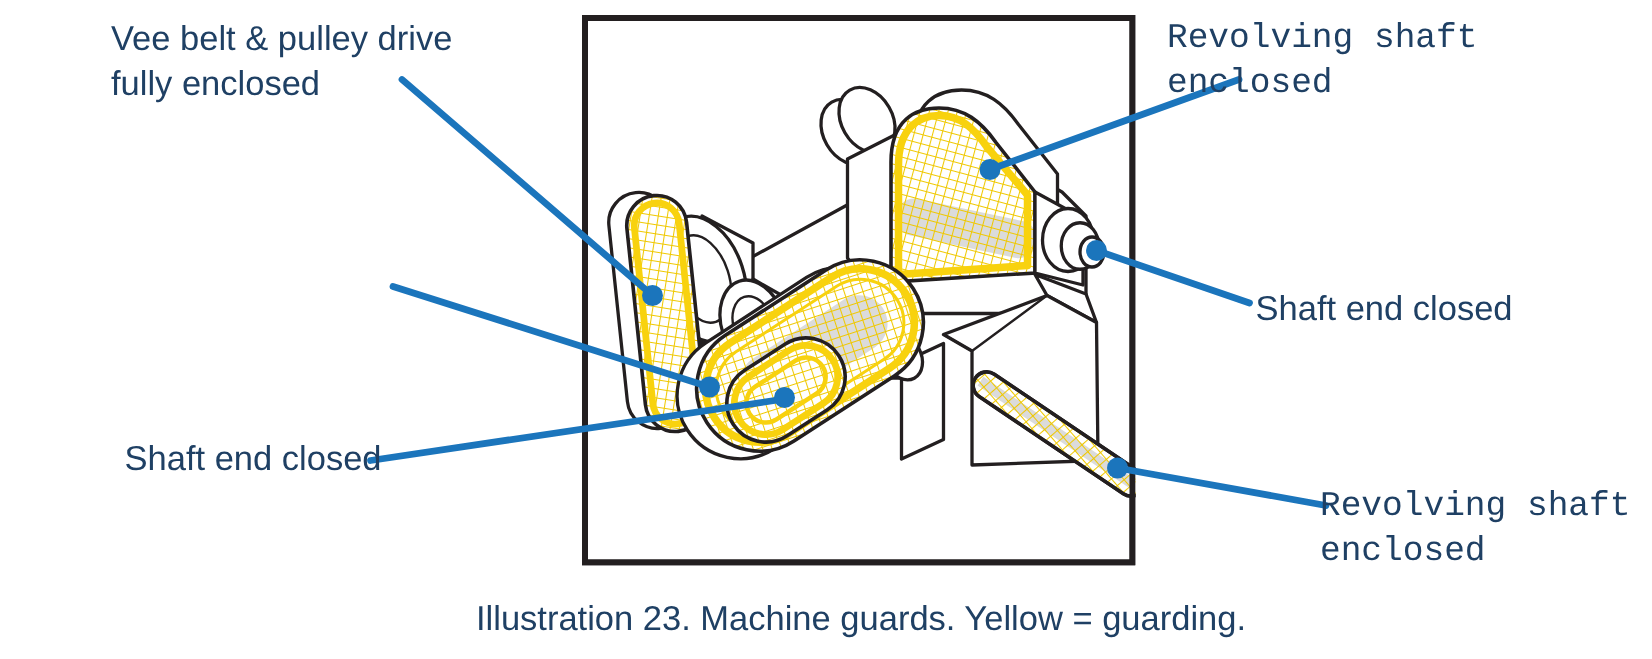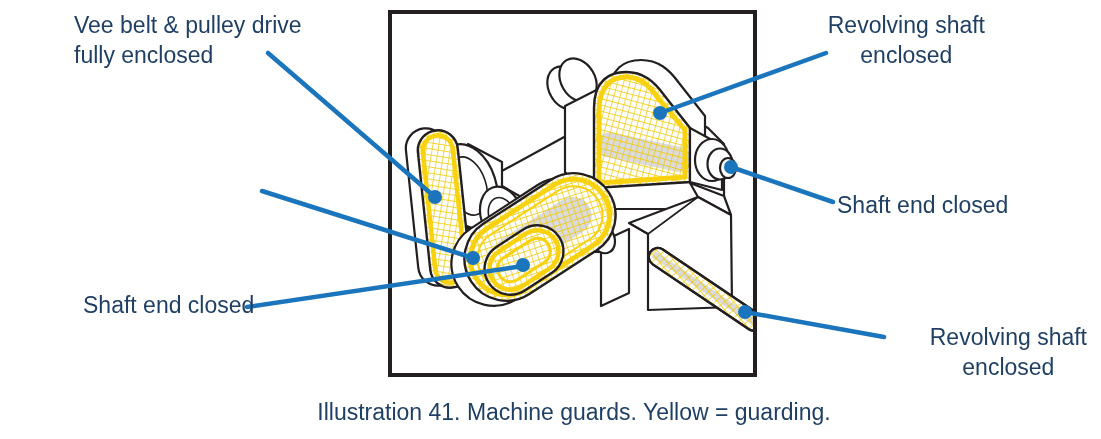--- a/index.html
+++ b/index.html
@@ -12,21 +12,21 @@
   }
   html,body{margin:0;padding:0;background:#fff;}
   #canvas{
     position:relative;width:1101px;height:439px;background:#fff;overflow:hidden;
     font-family:"Liberation Sans","DejaVu Sans",sans-serif;
   }
   .lbl{
     position:absolute;color:var(--label_text);
     font-size:23px;line-height:30px;white-space:pre-line;
   }
-  .lbl.right{text-align:center;}
+  .lbl.right{text-align:left;font-family:Liberation Mono, monospace;}
   #caption{
     position:absolute;left:47px;right:0;top:397px;text-align:center;
     color:var(--label_text);font-size:23px;line-height:30px;
   }
   #machine-svg{position:absolute;left:388px;top:10px;}
   #leader-svg{position:absolute;left:0;top:0;pointer-events:none;}
   .leader{stroke:var(--leader_blue);stroke-width:4.5;stroke-linecap:round;fill:none;}
   .ldot{fill:var(--leader_blue);}
   .meshline{stroke:var(--mesh_yellow);stroke-width:1.4;}
   .body{fill:#fff;stroke:var(--outline);stroke-width:2.2;stroke-linejoin:round;stroke-linecap:round;}
@@ -163,14 +163,14 @@
   <div class="lbl" style="left:83px;top:290px;">Shaft end closed</div>
 
   <div class="lbl right" style="right:116px;top:10px;">Revolving shaft
 enclosed</div>
 
   <div class="lbl" style="left:837px;top:190px;">Shaft end closed</div>
 
   <div class="lbl right" style="right:14px;top:322px;">Revolving shaft
 enclosed</div>
 
-  <div id="caption">Illustration 41. Machine guards. Yellow = guarding.</div>
+  <div id="caption">Illustration 23. Machine guards. Yellow = guarding.</div>
 </div>
 
 </body></html>

